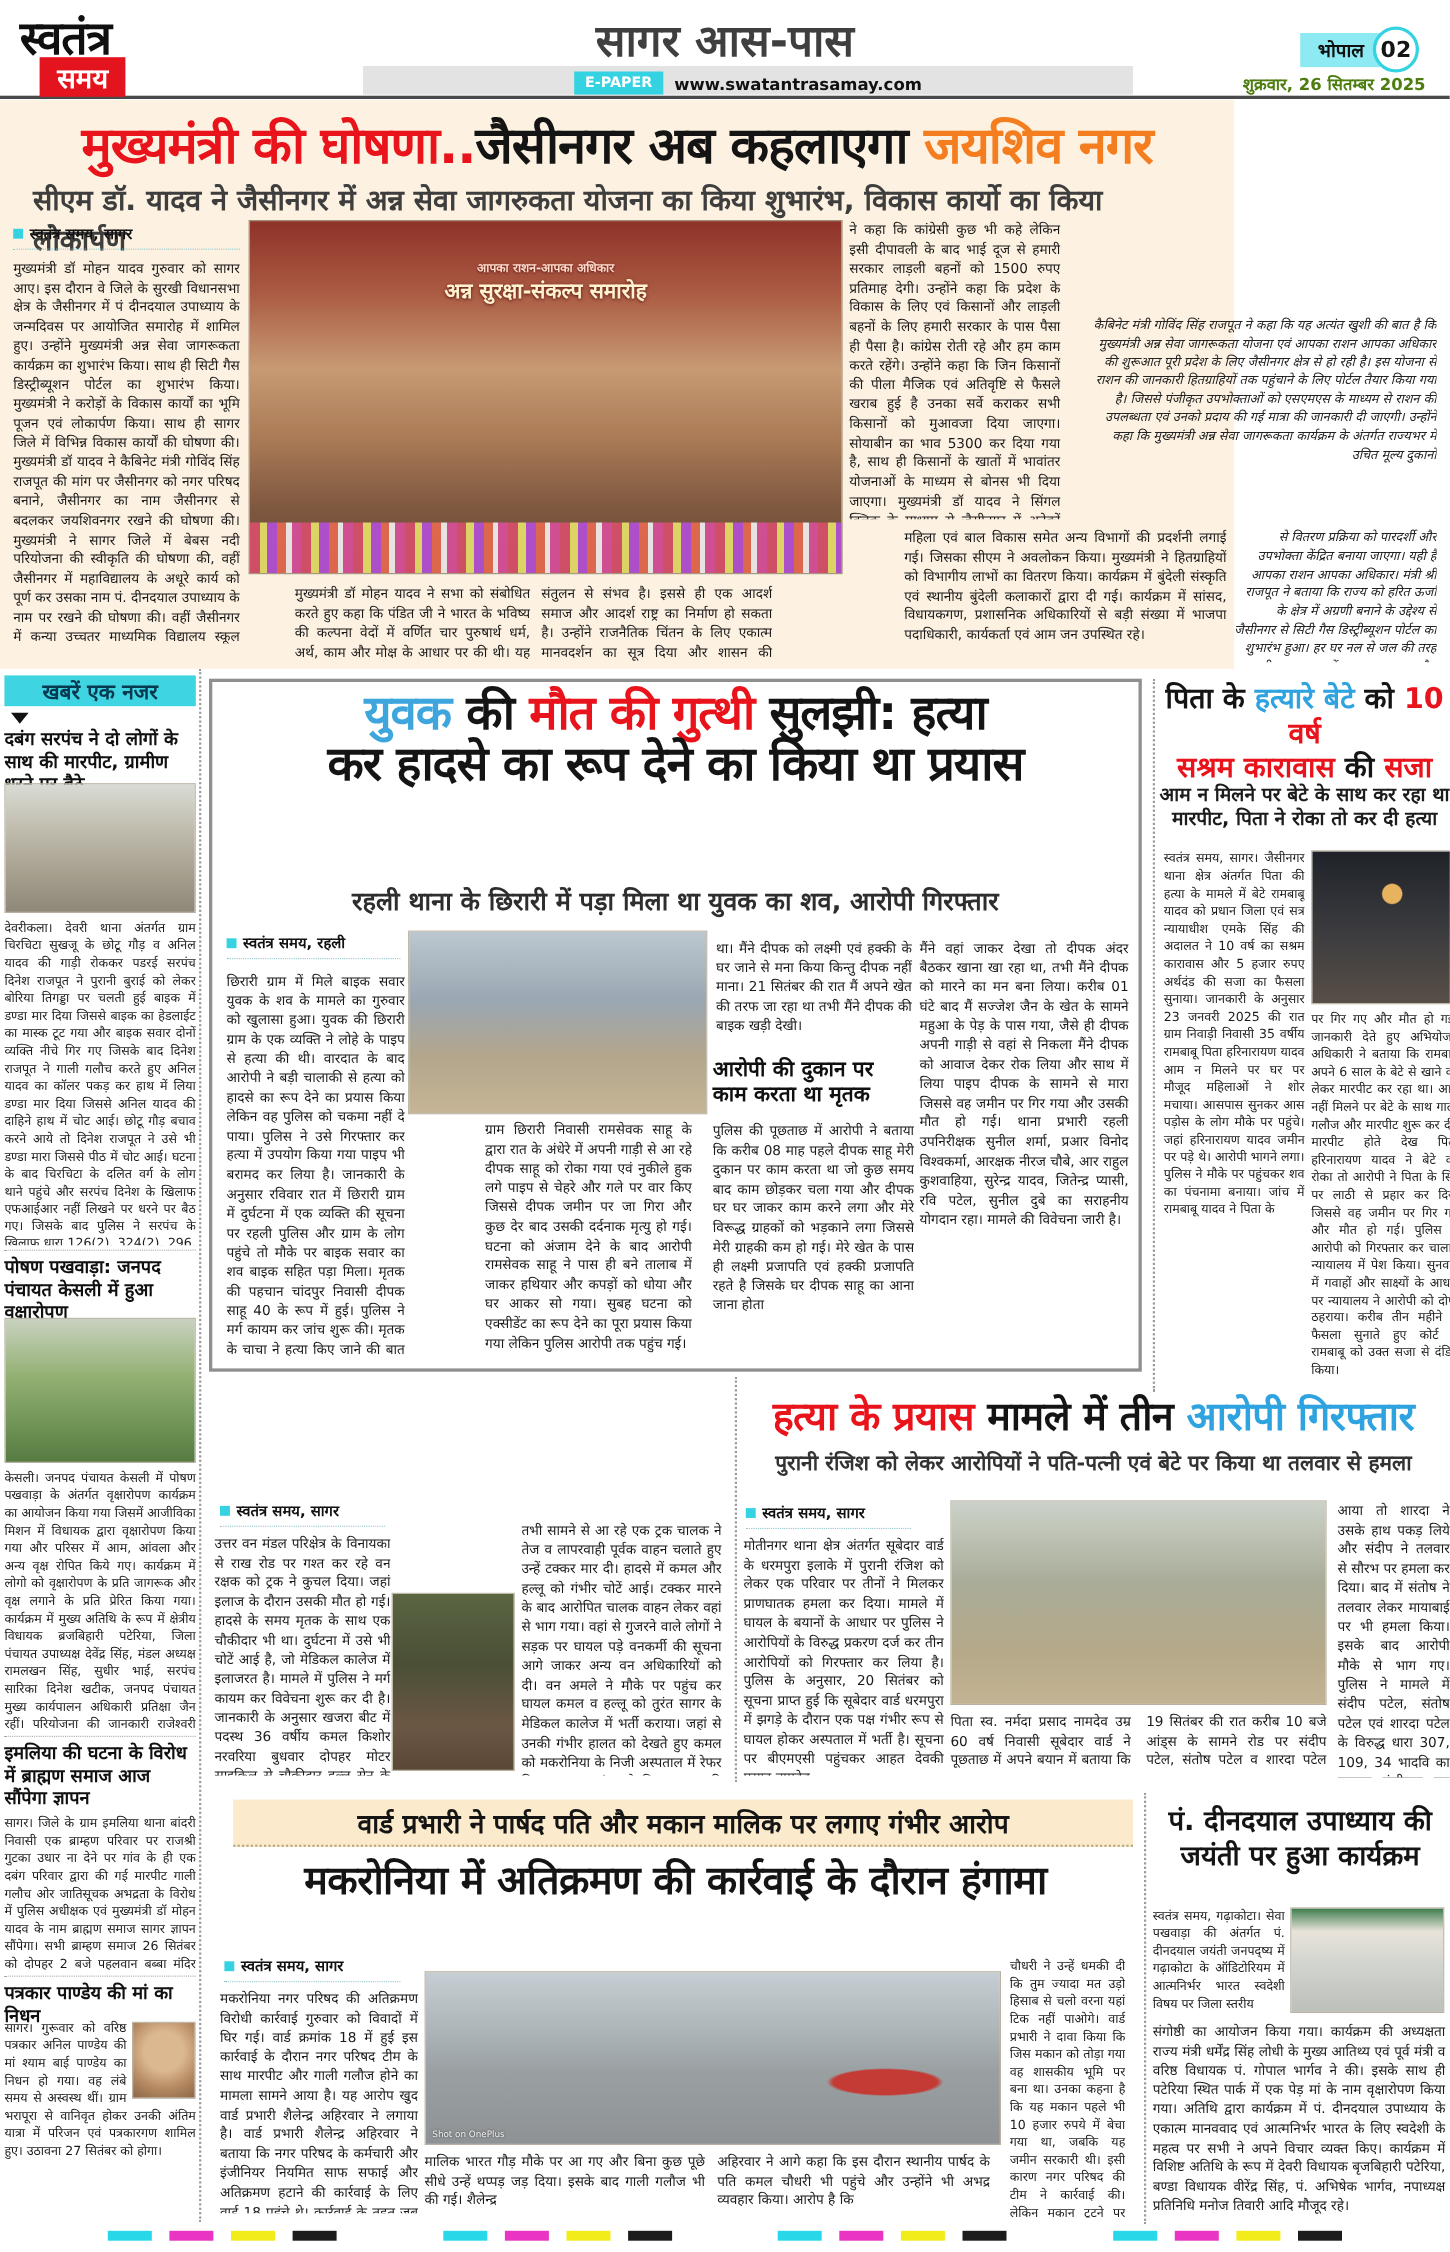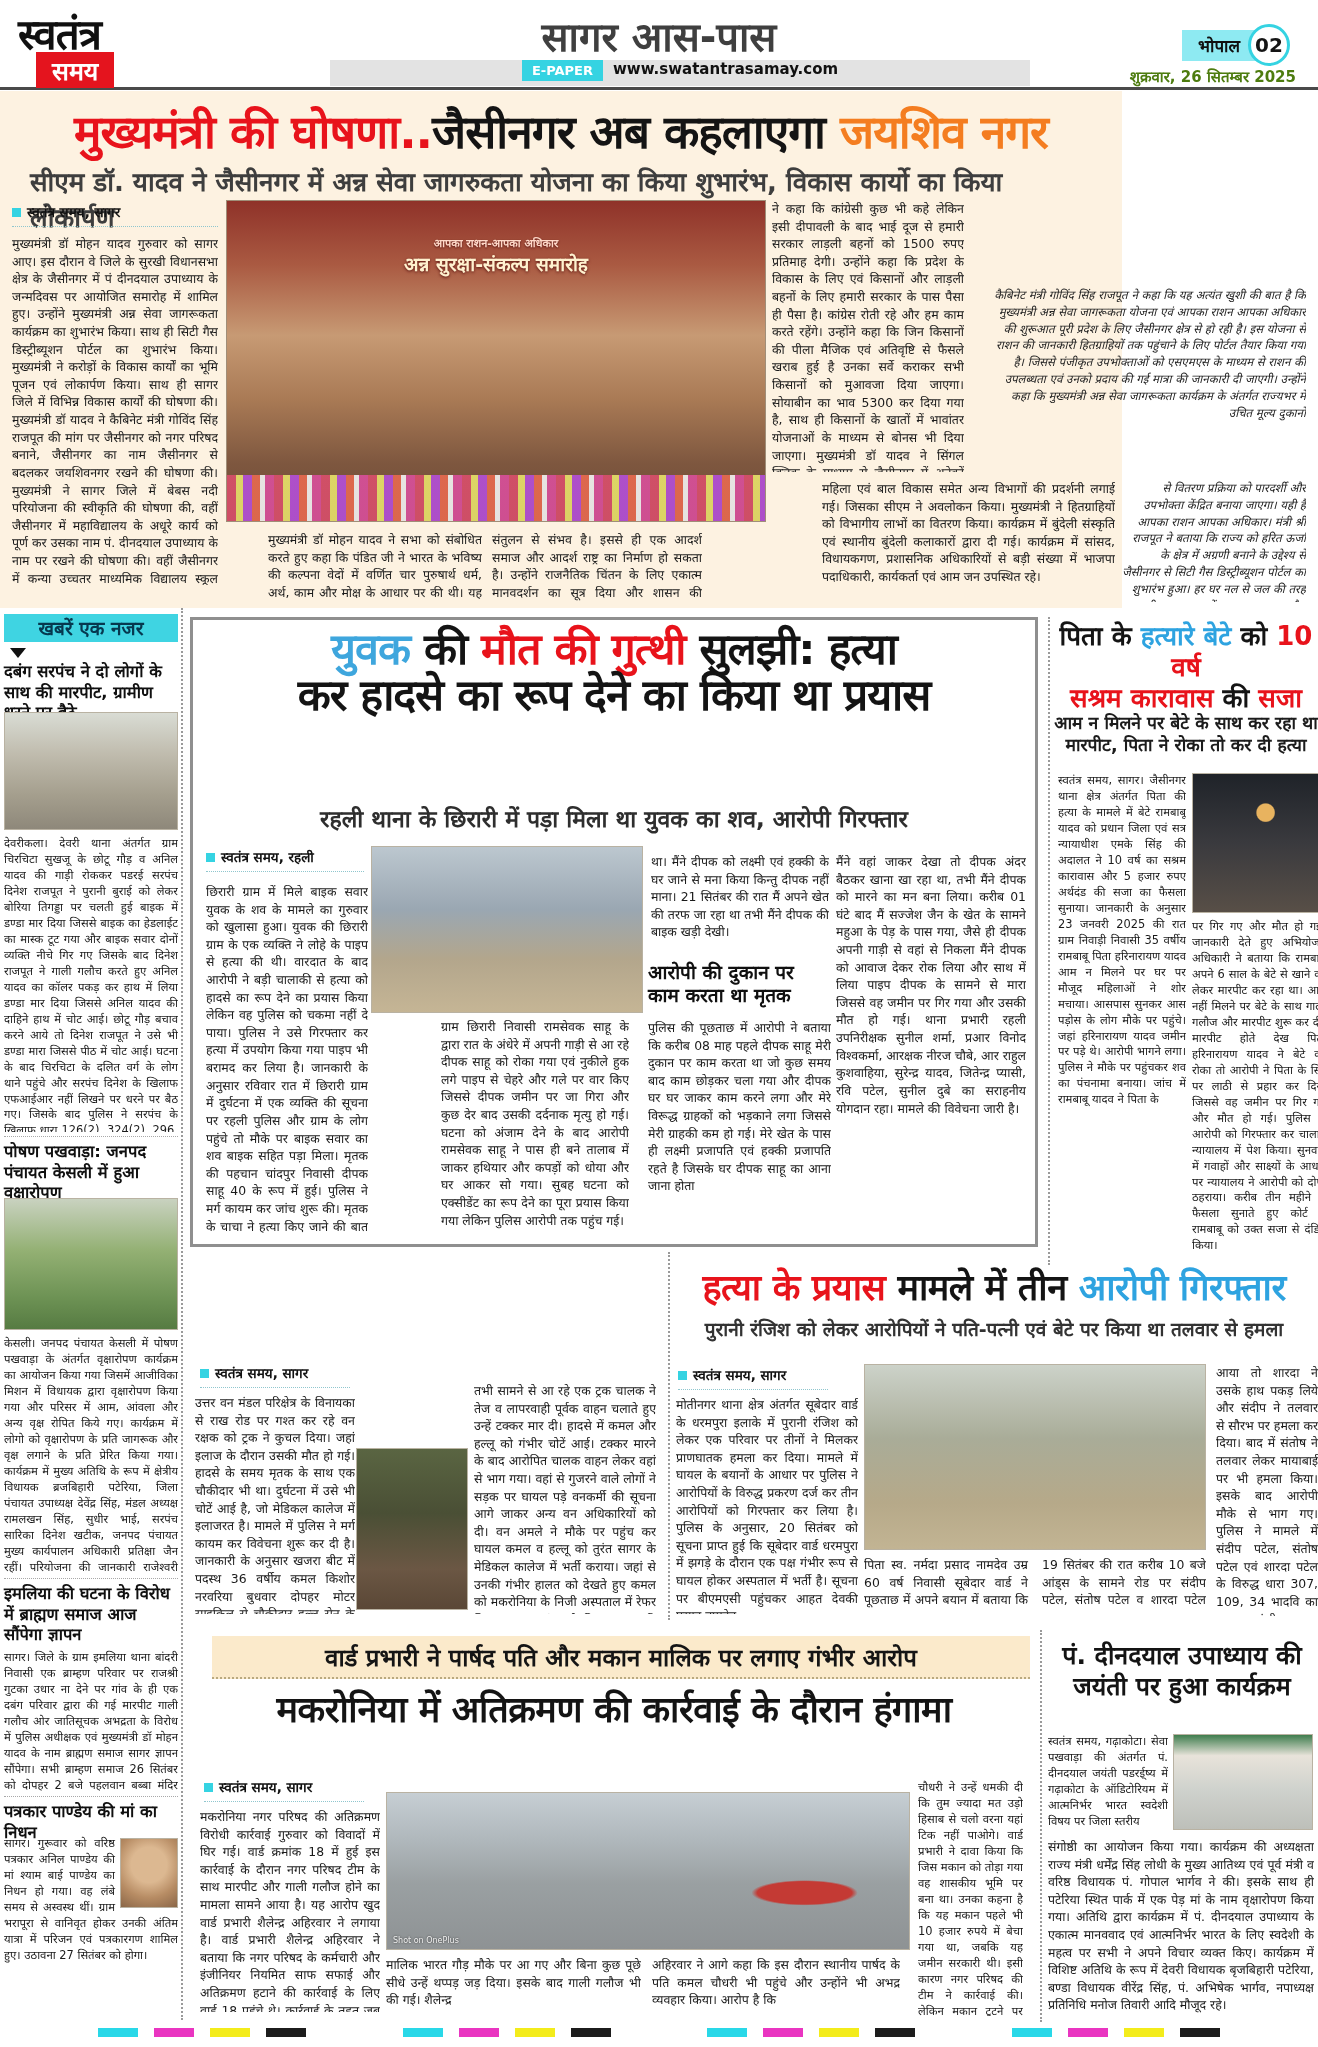--- a/index.html
+++ b/index.html
@@ -15,21 +15,21 @@
   .byline { display:flex; align-items:center; gap:6px; font-weight:bold; font-size:13.5px;
             border-bottom:1px dotted #8fc6ce; padding-bottom:5px; color:#111; }
   .bdot { width:9px; height:9px; background:#35d3e2; flex:0 0 auto; }
   h1,h2,h3 { font-weight:800; }
 
   
   #masthead { left:0; top:0; width:1318px; height:90px; border-bottom:3px solid #4a4a4a; background:#fff; }
   .logo-top { position:absolute; left:18px; top:4px; font-size:42px; font-weight:900; color:#101010; letter-spacing:-1px; }
   .logo-bottom { position:absolute; left:36px; top:52px; background:#e4141e; color:#fff; font-size:25px; font-weight:800; padding:1px 16px; }
   .section-title { position:absolute; left:0; right:0; top:8px; text-align:center; font-size:40px; font-weight:800; color:#3f3f3f; }
-  .web-bar { position:absolute; left:330px; top:60px; width:700px; height:26px; background:#e3e3e3; display:flex; align-items:flex-start; justify-content:center; gap:10px; }
+  .web-bar { position:absolute; left:330px; top:60px; width:700px; height:26px; background:#e3e3e3; display:flex; align-items:flex-end; justify-content:center; gap:10px; }
   .epaper { background:#35d3e2; color:#ffffff; font-size:13px; font-weight:800; padding:3px 10px; }
   .website { font-size:15px; font-weight:700; color:#111; }
   .edition-wrap { position:absolute; right:28px; top:24px; display:flex; align-items:center;padding-left:14px; }
   .edition { background:#8eeaf2; color:#101010; font-size:17px; font-weight:800; padding:4px 16px; }
   .pagenum { width:42px; height:42px; border:3px solid #35d3e2; border-radius:50%; background:#fff; margin-left:-8px;
              display:flex; align-items:center; justify-content:center; font-size:20px; font-weight:800; }
   .dateline { position:absolute; right:22px; top:66px; font-size:15px; font-weight:700; color:#4d7c0f; }
 
   
   #lead { left:0; top:91px; width:1122px; height:517px; background:#fdf2e1; }
@@ -277,21 +277,21 @@
   <div class="ph ph-street">
     <span class="watermark">Shot on OnePlus</span>
   </div>
   <p class="abs body-text en-cap1">मालिक भारत गौड़ मौके पर आ गए और बिना कुछ पूछे सीधे उन्हें थप्पड़ जड़ दिया। इसके बाद गाली गलौज भी की गई। शैलेन्द्र</p>
   <p class="abs body-text en-cap2">अहिरवार ने आगे कहा कि इस दौरान स्थानीय पार्षद के पति कमल चौधरी भी पहुंचे और उन्होंने भी अभद्र व्यवहार किया। आरोप है कि</p>
   <p class="abs small-text en-c4">चौधरी ने उन्हें धमकी दी कि तुम ज्यादा मत उड़ो हिसाब से चलो वरना यहां टिक नहीं पाओगे। वार्ड प्रभारी ने दावा किया कि जिस मकान को तोड़ा गया वह शासकीय भूमि पर बना था। उनका कहना है कि यह मकान पहले भी 10 हजार रुपये में बेचा गया था, जबकि यह जमीन सरकारी थी। इसी कारण नगर परिषद की टीम ने कार्रवाई की। लेकिन मकान टूटने पर मकान मालिक ने गुस्सा कर्मचारियों और अधिकारियों पर निकाल दिया। घटना के बाद नगर परिषद की टीम मामले की शिकायत थाने में दर्ज कराने पहुंची। पुलिस अब मामले की जांच कर रही है।</p>
 </section>
 
 <section id="jayanti" class="abs">
   <h1 class="ja-head">पं. दीनदयाल उपाध्याय की जयंती पर हुआ कार्यक्रम</h1>
-  <p class="abs small-text ja-t1"><span class="inline-byline">स्वतंत्र समय, गढ़ाकोटा।</span> <span>सेवा पखवाड़ा की अंतर्गत पं. दीनदयाल जयंती पडरई्ष्य में गढ़ाकोटा के ऑडिटोरियम में आत्मनिर्भर भारत स्वदेशी विषय पर जिला स्तरीय</span></p>
+  <p class="abs small-text ja-t1"><span class="inline-byline">स्वतंत्र समय, गढ़ाकोटा।</span> <span>सेवा पखवाड़ा की अंतर्गत पं. दीनदयाल जयंती जनपद्ष्य में गढ़ाकोटा के ऑडिटोरियम में आत्मनिर्भर भारत स्वदेशी विषय पर जिला स्तरीय</span></p>
   <div class="ph ph-hall"></div>
   <p class="abs body-text ja-t2">संगोष्ठी का आयोजन किया गया। कार्यक्रम की अध्यक्षता राज्य मंत्री धर्मेंद्र सिंह लोधी के मुख्य आतिथ्य एवं पूर्व मंत्री व वरिष्ठ विधायक पं. गोपाल भार्गव ने की। इसके साथ ही पटेरिया स्थित पार्क में एक पेड़ मां के नाम वृक्षारोपण किया गया। अतिथि द्वारा कार्यक्रम में पं. दीनदयाल उपाध्याय के एकात्म मानववाद एवं आत्मनिर्भर भारत के लिए स्वदेशी के महत्व पर सभी ने अपने विचार व्यक्त किए। कार्यक्रम में विशिष्ट अतिथि के रूप में देवरी विधायक बृजबिहारी पटेरिया, बण्डा विधायक वीरेंद्र सिंह, पं. अभिषेक भार्गव, नपाध्यक्ष प्रतिनिधि मनोज तिवारी आदि मौजूद रहे।</p>
 </section>
 
 <footer id="regmarks" class="abs">
   <div class="rgroup">
       <span class="dash d-c"></span>
       <span class="dash d-m"></span>
       <span class="dash d-y"></span>
       <span class="dash d-k"></span>

